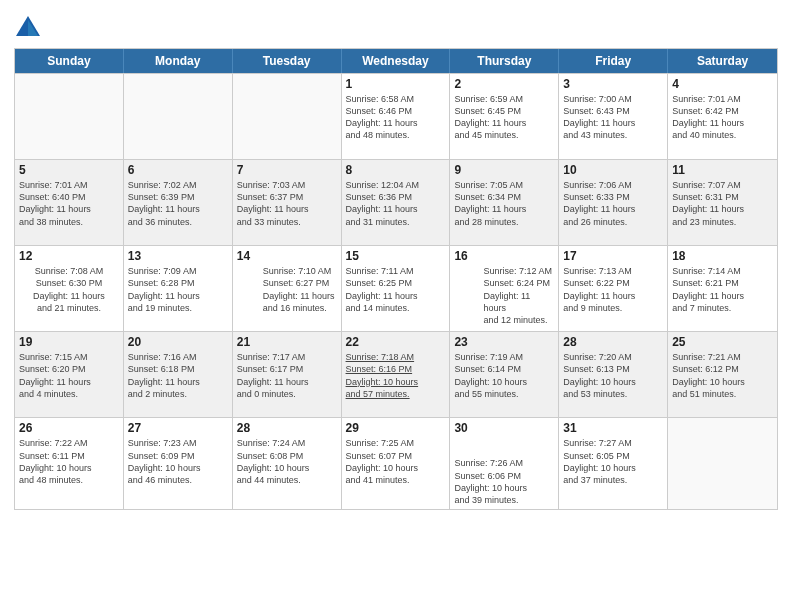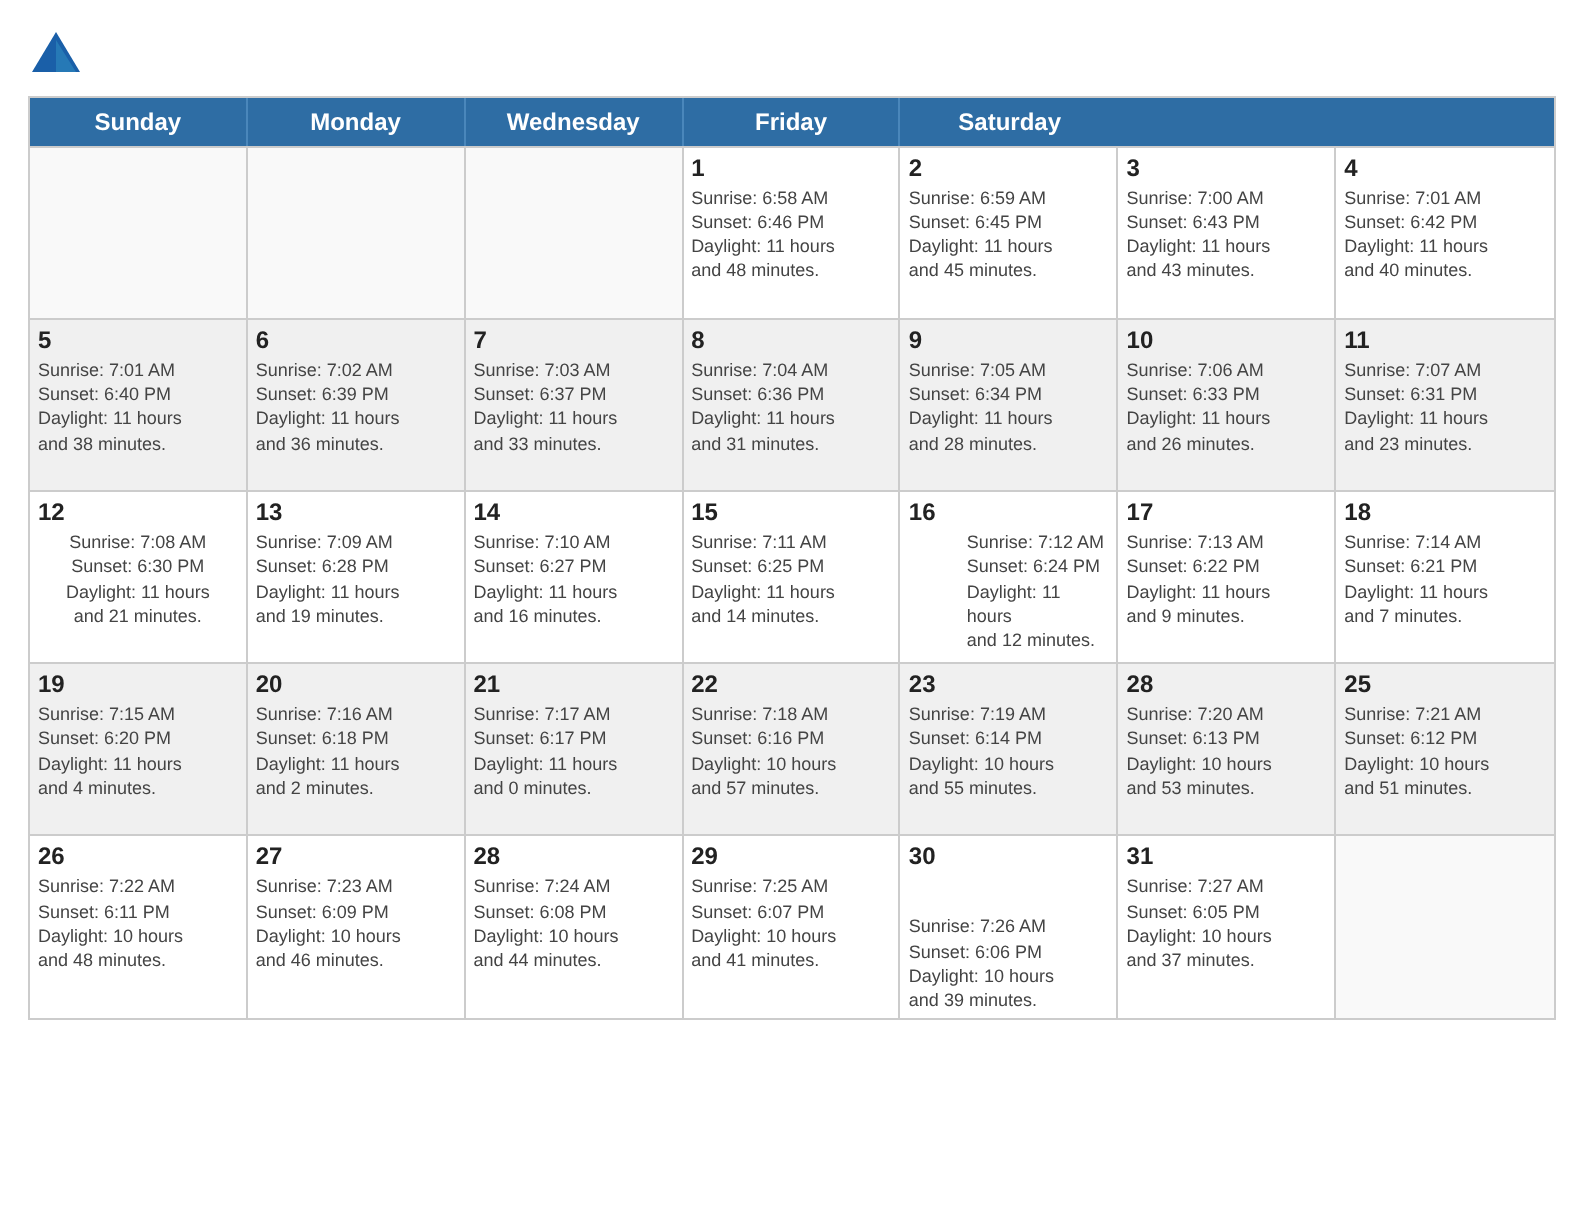--- a/index.html
+++ b/index.html
@@ -133,21 +133,23 @@
     <div class="title-block">
       <div class="month-title"></div>
       <div class="subtitle"></div>
     </div>
   </div>
 
   <div class="calendar">
     <div class="cal-header">
     <div class="cal-header-cell">Sunday</div>
         <div class="cal-header-cell">Monday</div>
+        <div class="cal-header-cell">Tuesday</div>
         <div class="cal-header-cell">Wednesday</div>
+        <div class="cal-header-cell">Thursday</div>
         <div class="cal-header-cell">Friday</div>
         <div class="cal-header-cell">Saturday</div>
       </div>
     <div class="cal-body">
     <div class="cal-row">
           <div class="cal-cell empty"></div>
           <div class="cal-cell empty"></div>
           <div class="cal-cell empty"></div>
           <div class="cal-cell">
             <div class="day-num">1</div>
@@ -195,21 +197,21 @@
           </div>
           <div class="cal-cell shaded">
             <div class="day-num">7</div>
             <div class="day-info" style="white-space: pre-line;">Sunrise: 7:03 AM
 Sunset: 6:37 PM
 Daylight: 11 hours
 and 33 minutes.</div>
           </div>
           <div class="cal-cell shaded">
             <div class="day-num">8</div>
-            <div class="day-info" style="white-space: pre-line;">Sunrise: 7:04 AM
+            <div class="day-info" style="white-space: pre-line;">Sunrise: 12:04 AM
 Sunset: 6:36 PM
 Daylight: 11 hours
 and 31 minutes.</div>
           </div>
           <div class="cal-cell shaded">
             <div class="day-num">9</div>
             <div class="day-info" style="white-space: pre-line;">Sunrise: 7:05 AM
 Sunset: 6:34 PM
 Daylight: 11 hours
 and 28 minutes.</div>
@@ -239,21 +241,21 @@
           </div>
           <div class="cal-cell">
             <div class="day-num">13</div>
             <div class="day-info" style="white-space: pre-line;">Sunrise: 7:09 AM
 Sunset: 6:28 PM
 Daylight: 11 hours
 and 19 minutes.</div>
           </div>
           <div class="cal-cell">
             <div class="day-num">14</div>
-            <div class="day-info" style="white-space: pre-line;">Sunrise: 7:10 AM
+            <div class="day-info" style="white-space: pre-line; margin-left: 26px;">Sunrise: 7:10 AM
 Sunset: 6:27 PM
 Daylight: 11 hours
 and 16 minutes.</div>
           </div>
           <div class="cal-cell">
             <div class="day-num">15</div>
             <div class="day-info" style="white-space: pre-line;">Sunrise: 7:11 AM
 Sunset: 6:25 PM
 Daylight: 11 hours
 and 14 minutes.</div>
@@ -297,21 +299,21 @@
           </div>
           <div class="cal-cell shaded">
             <div class="day-num">21</div>
             <div class="day-info" style="white-space: pre-line;">Sunrise: 7:17 AM
 Sunset: 6:17 PM
 Daylight: 11 hours
 and 0 minutes.</div>
           </div>
           <div class="cal-cell shaded">
             <div class="day-num">22</div>
-            <div class="day-info" style="white-space: pre-line;">Sunrise: 7:18 AM
+            <div class="day-info" style="white-space: pre-line; text-decoration: underline;">Sunrise: 7:18 AM
 Sunset: 6:16 PM
 Daylight: 10 hours
 and 57 minutes.</div>
           </div>
           <div class="cal-cell shaded">
             <div class="day-num">23</div>
             <div class="day-info" style="white-space: pre-line;">Sunrise: 7:19 AM
 Sunset: 6:14 PM
 Daylight: 10 hours
 and 55 minutes.</div>

